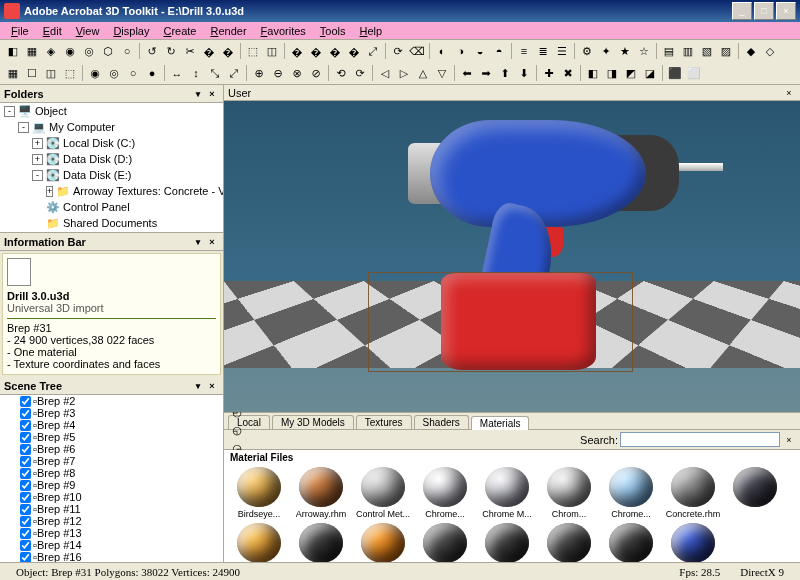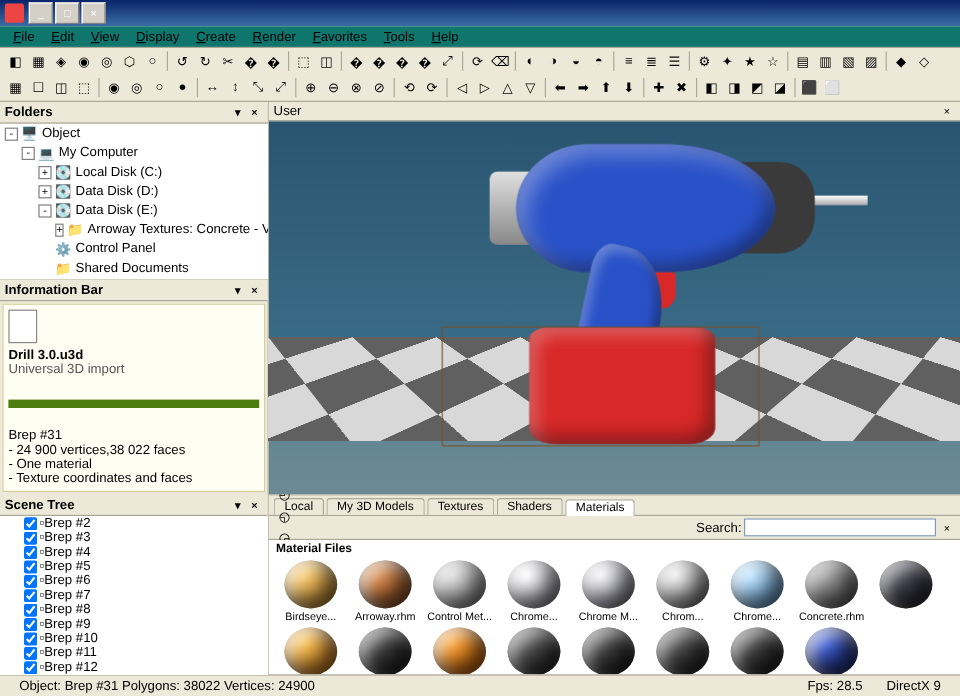--- a/index.html
+++ b/index.html
@@ -2,21 +2,21 @@
 <html><head>
 <meta charset="utf-8">
 <style>
 * { box-sizing: border-box; margin: 0; padding: 0; font-family: Tahoma, sans-serif; font-size: 11px; }
 body { width: 800px; height: 580px; background: #ece9d8; overflow: hidden; display: flex; flex-direction: column; }
 .titlebar { height: 22px; background: linear-gradient(#0a246a, #3a6ea5); color: #fff; display: flex; align-items: center; padding: 0 4px; }
 .titlebar .icon { width: 16px; height: 16px; background: #e44; border-radius: 2px; margin-right: 4px; }
 .titlebar .title { flex: 1; font-weight: bold; }
 .winbtns { display: flex; gap: 2px; }
 .winbtn { width: 20px; height: 18px; background: #d4d0c8; border: 1px solid #fff; border-right-color: #808080; border-bottom-color: #808080; display: flex; align-items: center; justify-content: center; font-size: 9px; }
-.menubar { height: 18px; background: #0f766e; display: flex; align-items: center; padding: 0 4px; border-bottom: 1px solid #aca899; }
+.menubar { height: 18px; background: #f9a8d4; display: flex; align-items: center; padding: 0 4px; border-bottom: 1px solid #aca899; }
 .menuitem { padding: 2px 7px; cursor: default; }
 .menuitem u { text-decoration: underline; }
 .toolbars { background: #ece9d8; border-bottom: 1px solid #aca899; }
 .toolbar-row { display: flex; align-items: center; padding: 2px 4px; gap: 1px; }
 .tbtn { width: 18px; height: 18px; border: 1px solid transparent; display: flex; align-items: center; justify-content: center; font-size: 11px; }
 .tsep { width: 1px; height: 16px; background: #aca899; margin: 0 2px; }
 .main { flex: 1; display: flex; min-height: 0; }
 .left-pane { width: 224px; display: flex; flex-direction: column; border-right: 1px solid #aca899; }
 .panel-header { height: 18px; background: #ece9d8; border-bottom: 1px solid #aca899; display: flex; align-items: center; padding: 0 4px; font-weight: bold; }
 .panel-header .spacer { flex: 1; }
@@ -56,28 +56,29 @@
 .tab.active { background: #fff; position: relative; top: 1px; }
 .mat-toolbar { height: 20px; display: flex; align-items: center; padding: 0 4px; gap: 2px; border-bottom: 1px solid #aca899; }
 .mat-toolbar input { width: 160px; height: 15px; border: 1px solid #7f9db9; padding: 0 2px; font-size: 10px; }
 .mat-body { flex: 1; background: #fff; overflow: hidden; display:flex; flex-direction:column;}
 .mat-title { padding: 2px 6px; font-weight: bold; font-size: 10px; }
 .mat-grid { flex:1; display: flex; flex-wrap: wrap; gap: 4px; padding: 2px 6px; align-content:flex-start; }
 .mat-cell { width: 58px; display: flex; flex-direction: column; align-items: center; }
 .mat-sphere { width: 44px; height: 40px; border-radius: 50%; box-shadow: inset -8px -8px 14px rgba(0,0,0,.6), inset 6px 6px 12px rgba(255,255,255,.7); background:#444;}
 .mat-label { font-size: 9px; margin-top: 2px; text-align: center; white-space: nowrap; overflow: hidden; text-overflow: ellipsis; width: 100%; }
 .statusbar { height: 18px; border-top: 1px solid #aca899; background: #ece9d8; display: flex; align-items: center; padding: 0 6px; }
-.statusbar .seg { padding: 0 10px; }
+.statusbar .seg { padding: 0 10px; font-family: Liberation Serif, serif; }
 .statusbar .spacer { flex: 1; }
 </style>
 </head>
 <body>
 
 <div class="titlebar">
   <span class="icon"></span>
+  <span class="title">Adobe Acrobat 3D Toolkit - E:\Drill 3.0.u3d</span>
   <div class="winbtns">
     <div class="winbtn">_</div>
     <div class="winbtn">□</div>
     <div class="winbtn">×</div>
   </div>
 </div>
 
 <div class="menubar" id="menubar">
     <span class="menuitem"><u>F</u>ile</span>
     <span class="menuitem"><u>E</u>dit</span>
@@ -244,21 +245,21 @@
 
     <div class="panel-header">
       <span>Information Bar</span>
       <span class="spacer"></span>
       <span class="panel-ctrl">▾</span>
       <span class="panel-ctrl">×</span>
     </div>
     <div class="info-box">
       <div class="ficon-big"></div>
       <div style="font-weight:bold">Drill 3.0.u3d</div>
-      <div style="color:#555;border-bottom:7px solid #4d7c0f;padding-bottom:19px;margin-bottom:17px">Universal 3D import</div>
+      <div style="color:#555;border-bottom:1px solid #4d7c0f;padding-bottom:4px;margin-bottom:3px">Universal 3D import</div>
       <div>Brep #31</div>
       <div>- 24 900 vertices,38 022 faces</div>
       <div>- One material</div>
       <div>- Texture coordinates and faces</div>
     </div>
 
     <div class="panel-header">
       <span>Scene Tree</span>
       <span class="spacer"></span>
       <span class="panel-ctrl">▾</span>

